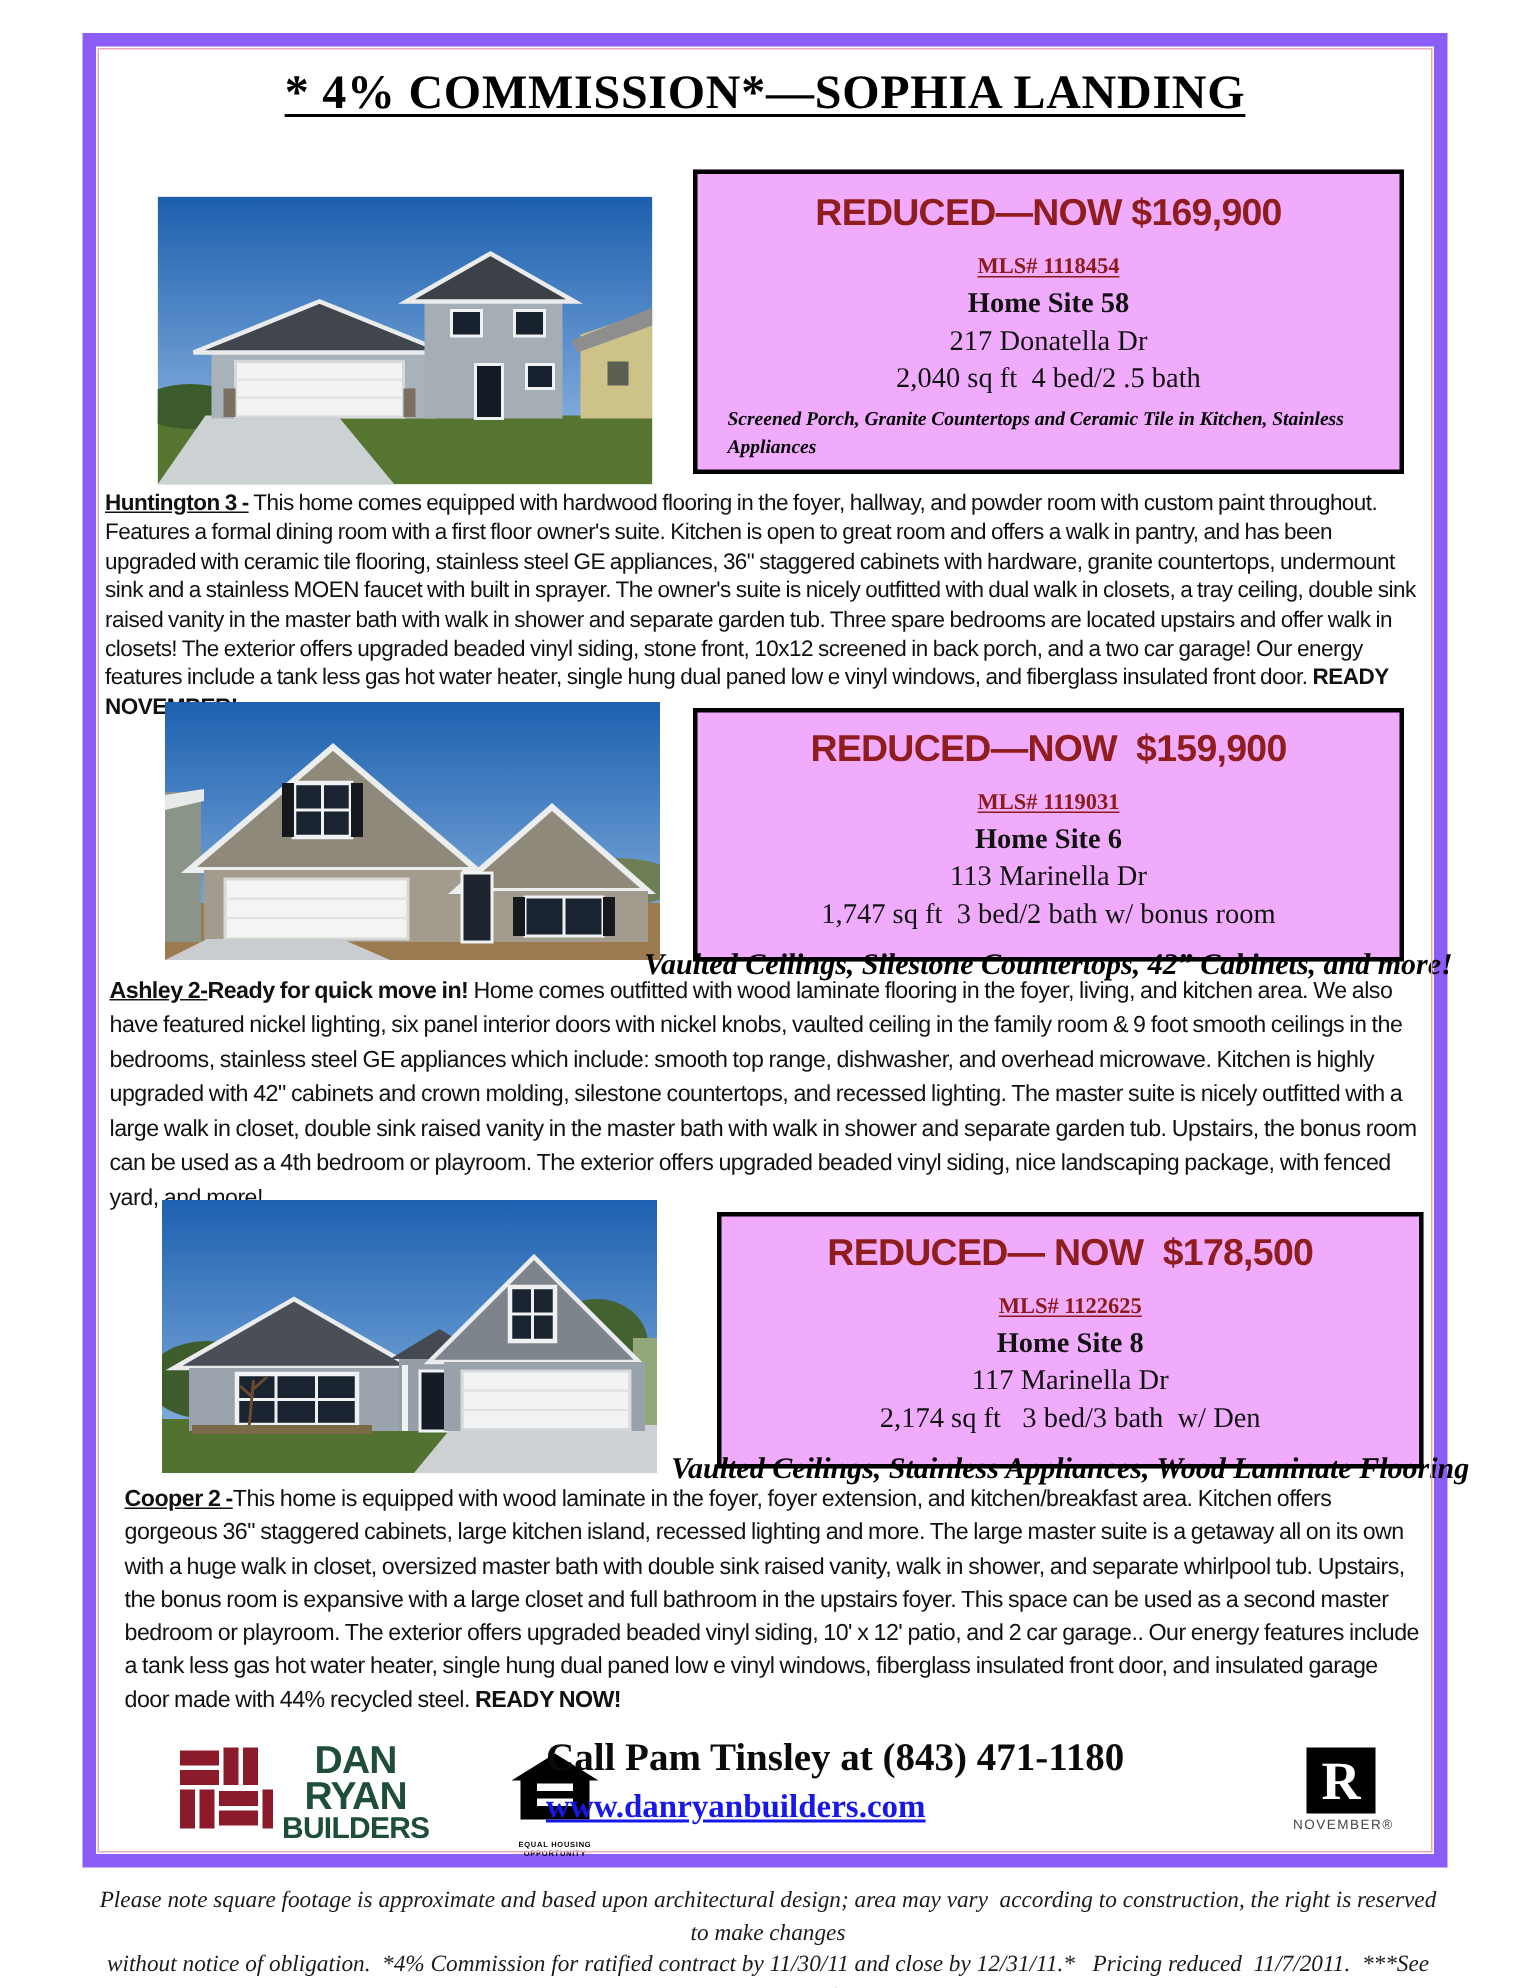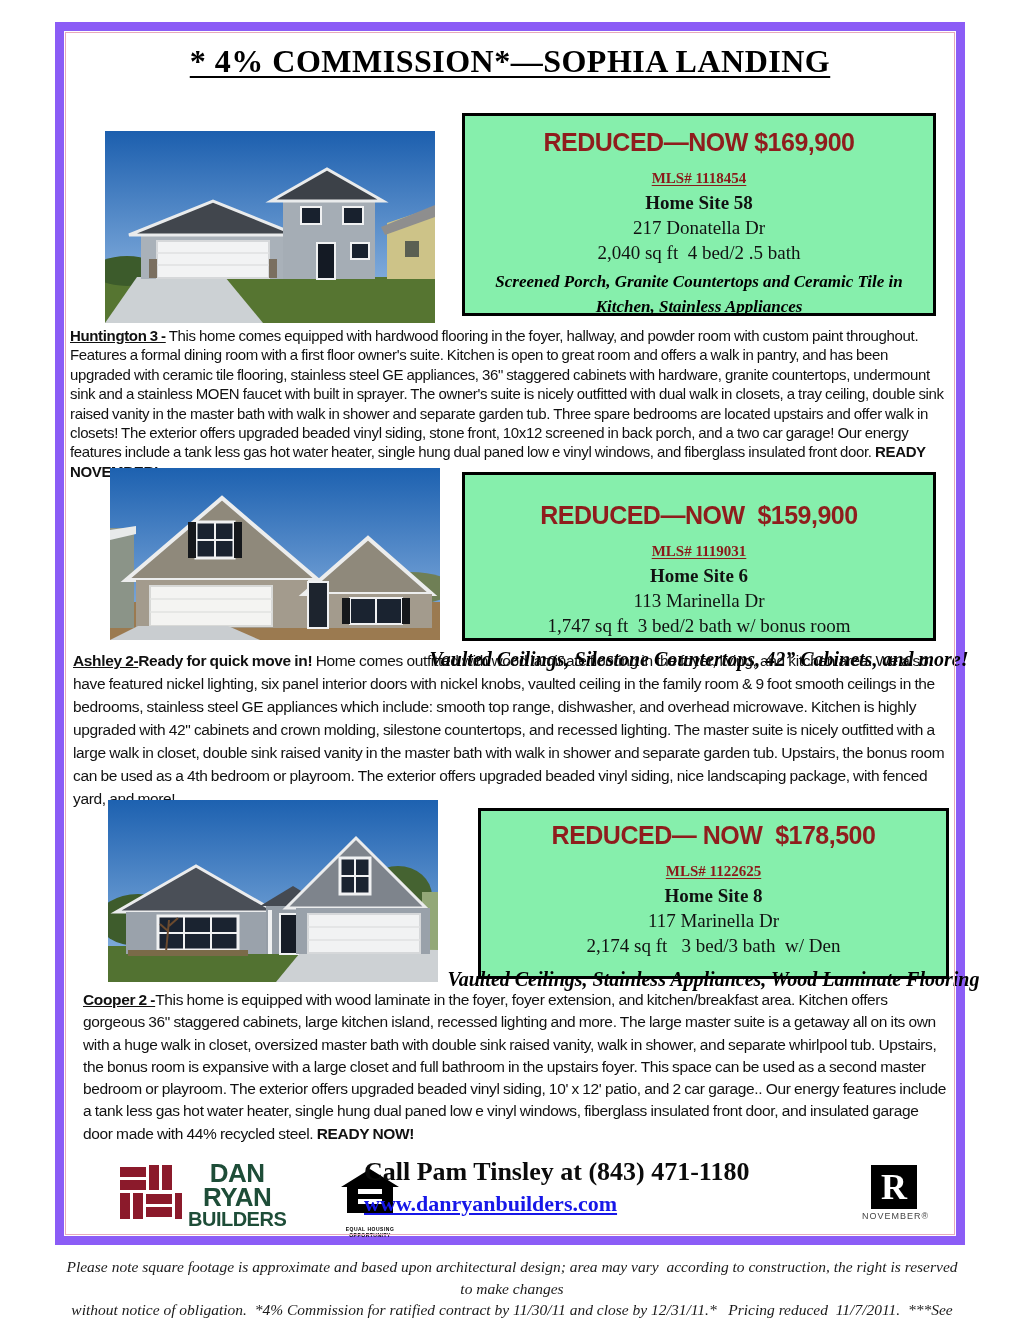--- a/index.html
+++ b/index.html
@@ -24,40 +24,40 @@
     font-family:"Liberation Serif", serif; font-weight:bold; font-size:26px; color:#000;
   }
 
   .photo { position:absolute; overflow:hidden; }
   .photo svg { display:block; }
   .photo1 { left:41px;  top:100px; width:330px; height:192px; }
   .photo2 { left:46px;  top:437px; width:330px; height:172px; }
   .photo3 { left:44px;  top:769px; width:330px; height:182px; }
 
   .infobox {
-    position:absolute; border:3px solid #000; background:#86efac;
-    display:flex; flex-direction:column; align-items:center; text-align:center;
+    position:absolute; border:3px solid #000; background:#f0abfc;
+    display:flex; flex-direction:column; align-items:center; text-align:left;
   }
   .box1 { left:398px; top:82px;  width:474px; height:203px; padding-top:12px; }
-  .box2 { left:398px; top:441px; width:474px; height:169px; padding-top:26px; }
+  .box2 { left:398px; top:441px; width:474px; height:169px; padding-top:10px; }
   .box3 { left:414px; top:777px; width:471px; height:171px; padding-top:10px; }
 
   .price {
     font-family:"Liberation Sans", sans-serif; font-weight:bold; font-size:25px;
     color:#8f1d1d; white-space:pre; letter-spacing:-0.5px;
   }
   .mls {
     margin-top:13px; font-family:"Liberation Serif", serif; font-weight:bold; font-size:15px;
     color:#8b1a1a; text-decoration:underline; text-underline-offset:2px;
   }
   .site    { margin-top:5px; font-weight:bold; font-size:19px; color:#111; }
   .addr    { margin-top:3px; font-size:19px; color:#111; }
   .specs   { margin-top:3px; font-size:19px; color:#111; white-space:pre; }
   .features{
-    margin-top:6px; padding:0 6px; font-weight:bold; font-style:italic; font-size:17px;
+    margin-top:6px; padding:0 20px; font-weight:bold; font-style:italic; font-size:13px;
     line-height:1.45; color:#000;
   }
   .box2 .features, .box3 .features { font-size:20px; white-space:nowrap; padding:0 4px; margin-top:8px; }
 
   .desc {
     position:absolute; color:#111;
     font-family:"Liberation Sans", sans-serif; letter-spacing:-0.35px; word-spacing:-0.5px;
   }
   .desc .lname { font-weight:bold; text-decoration:underline; }
   .desc b { font-weight:bold; }

